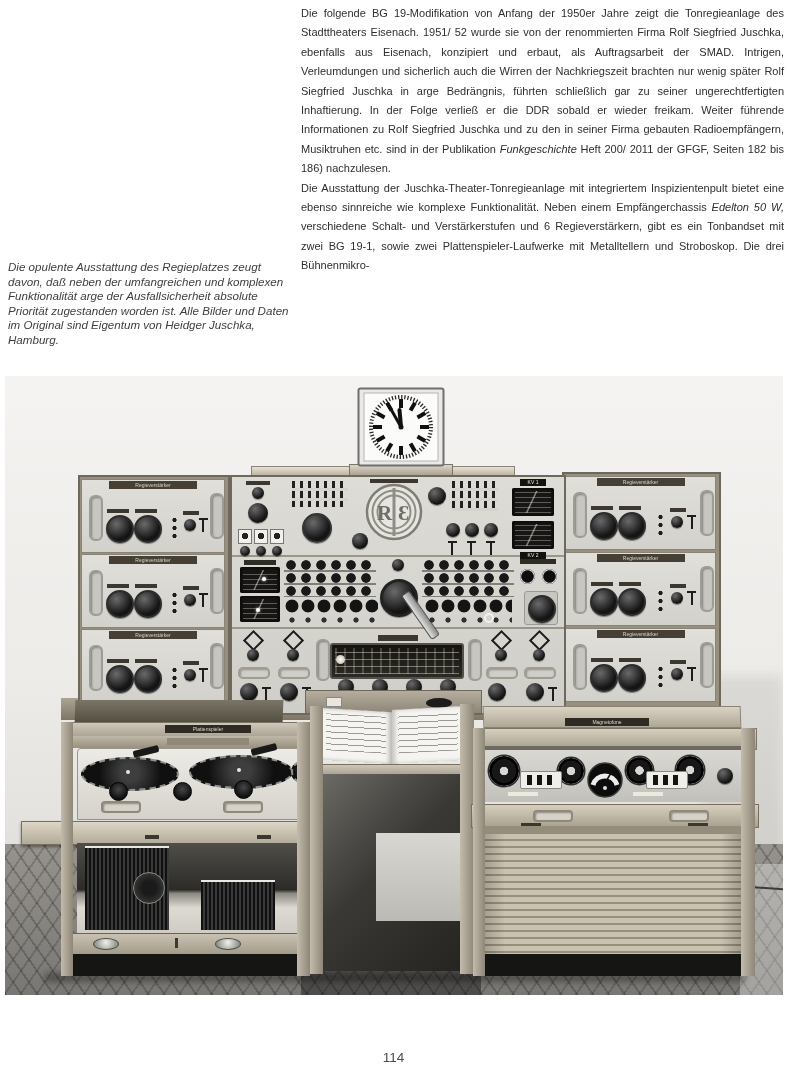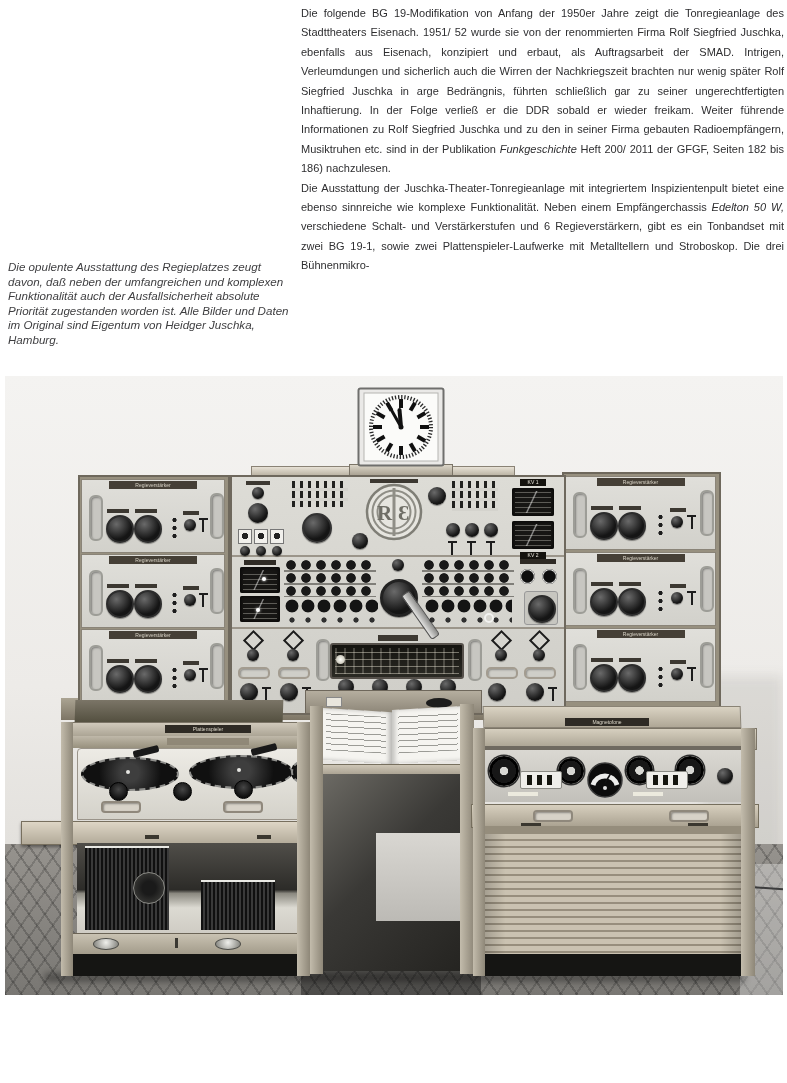--- a/index.html
+++ b/index.html
@@ -159,21 +159,21 @@
 <body>
 
 <div class="page">
 
   <div class="bodytext">
     <p><span>Die folgende BG 19-Modifikation von Anfang der 1950er Jahre zeigt die Tonregieanlage des Stadttheaters Eisenach. 1951/ 52 wurde sie von der renommierten Firma Rolf Siegfried Juschka, ebenfalls aus Eisenach, konzipiert und erbaut, als Auftragsarbeit der SMAD. Intrigen, Verleumdungen und sicherlich auch die Wirren der Nachkriegszeit brachten nur wenig später Rolf Siegfried Juschka in arge Bedrängnis, führten schließlich gar zu seiner ungerechtfertigten Inhaftierung. In der Folge verließ er die DDR sobald er wieder freikam. Weiter führende Informationen zu Rolf Siegfried Juschka und zu den in seiner Firma gebauten Radioempfängern, Musiktruhen etc. sind in der Publikation </span><i>Funkgeschichte</i><span> Heft 200/ 2011 der GFGF, Seiten 182 bis 186) nachzulesen.</span></p>
     <p><span>Die Ausstattung der Juschka-Theater-Tonregieanlage mit integriertem Inspizientenpult bietet eine ebenso sinnreiche wie komplexe Funktionalität. Neben einem Empfängerchassis </span><i>Edelton 50 W,</i><span> verschiedene Schalt- und Verstärkerstufen und 6 Regieverstärkern, gibt es ein Tonbandset mit zwei BG 19-1, sowie zwei Plattenspieler-Laufwerke mit Metalltellern und Stroboskop. Die drei Bühnenmikro-</span></p>
   </div>
 
   <aside class="caption">
-    <span>Die opulente Ausstattung des Regieplatzes zeugt davon, daß neben der umfangreichen und komplexen Funktionalität auch der Ausfallsicherheit absolute Priorität zugestanden worden ist. Alle Bilder und Daten im Original sind Eigentum von Heidger Juschka, Hamburg.</span>
+    <span>Die opulente Ausstattung des Regieplatzes zeugt davon, daß neben der umfangreichen und komplexen Funktionalität arge der Ausfallsicherheit absolute Priorität zugestanden worden ist. Alle Bilder und Daten im Original sind Eigentum von Heidger Juschka, Hamburg.</span>
   </aside>
 
   <figure class="photo" style="margin:0">
 
     <div class="wallshadow"></div>
     <div class="floor"></div>
     <div class="floorshadow"></div>
     <div class="floorlight"></div>
     <div class="cable"></div>
 
@@ -462,13 +462,14 @@
     <div class="pullslot" style="left:664px;top:434px"></div>
     <div class="hinge" style="left:516px;top:447px;width:20px;height:5px"></div>
     <div class="hinge" style="left:683px;top:447px;width:20px;height:5px"></div>
     <div class="rbar"></div>
     <div class="tamb"></div>
     <div class="plinth" style="left:480px;top:578px;width:256px;height:22px"></div>
     <div class="wpost" style="left:468px;top:352px;width:12px;height:248px"></div>
     <div class="wpost" style="left:736px;top:352px;width:14px;height:248px"></div>
   </figure>
 
+  <div class="pagenum">114</div>
 </div>
 
 </body></html>

